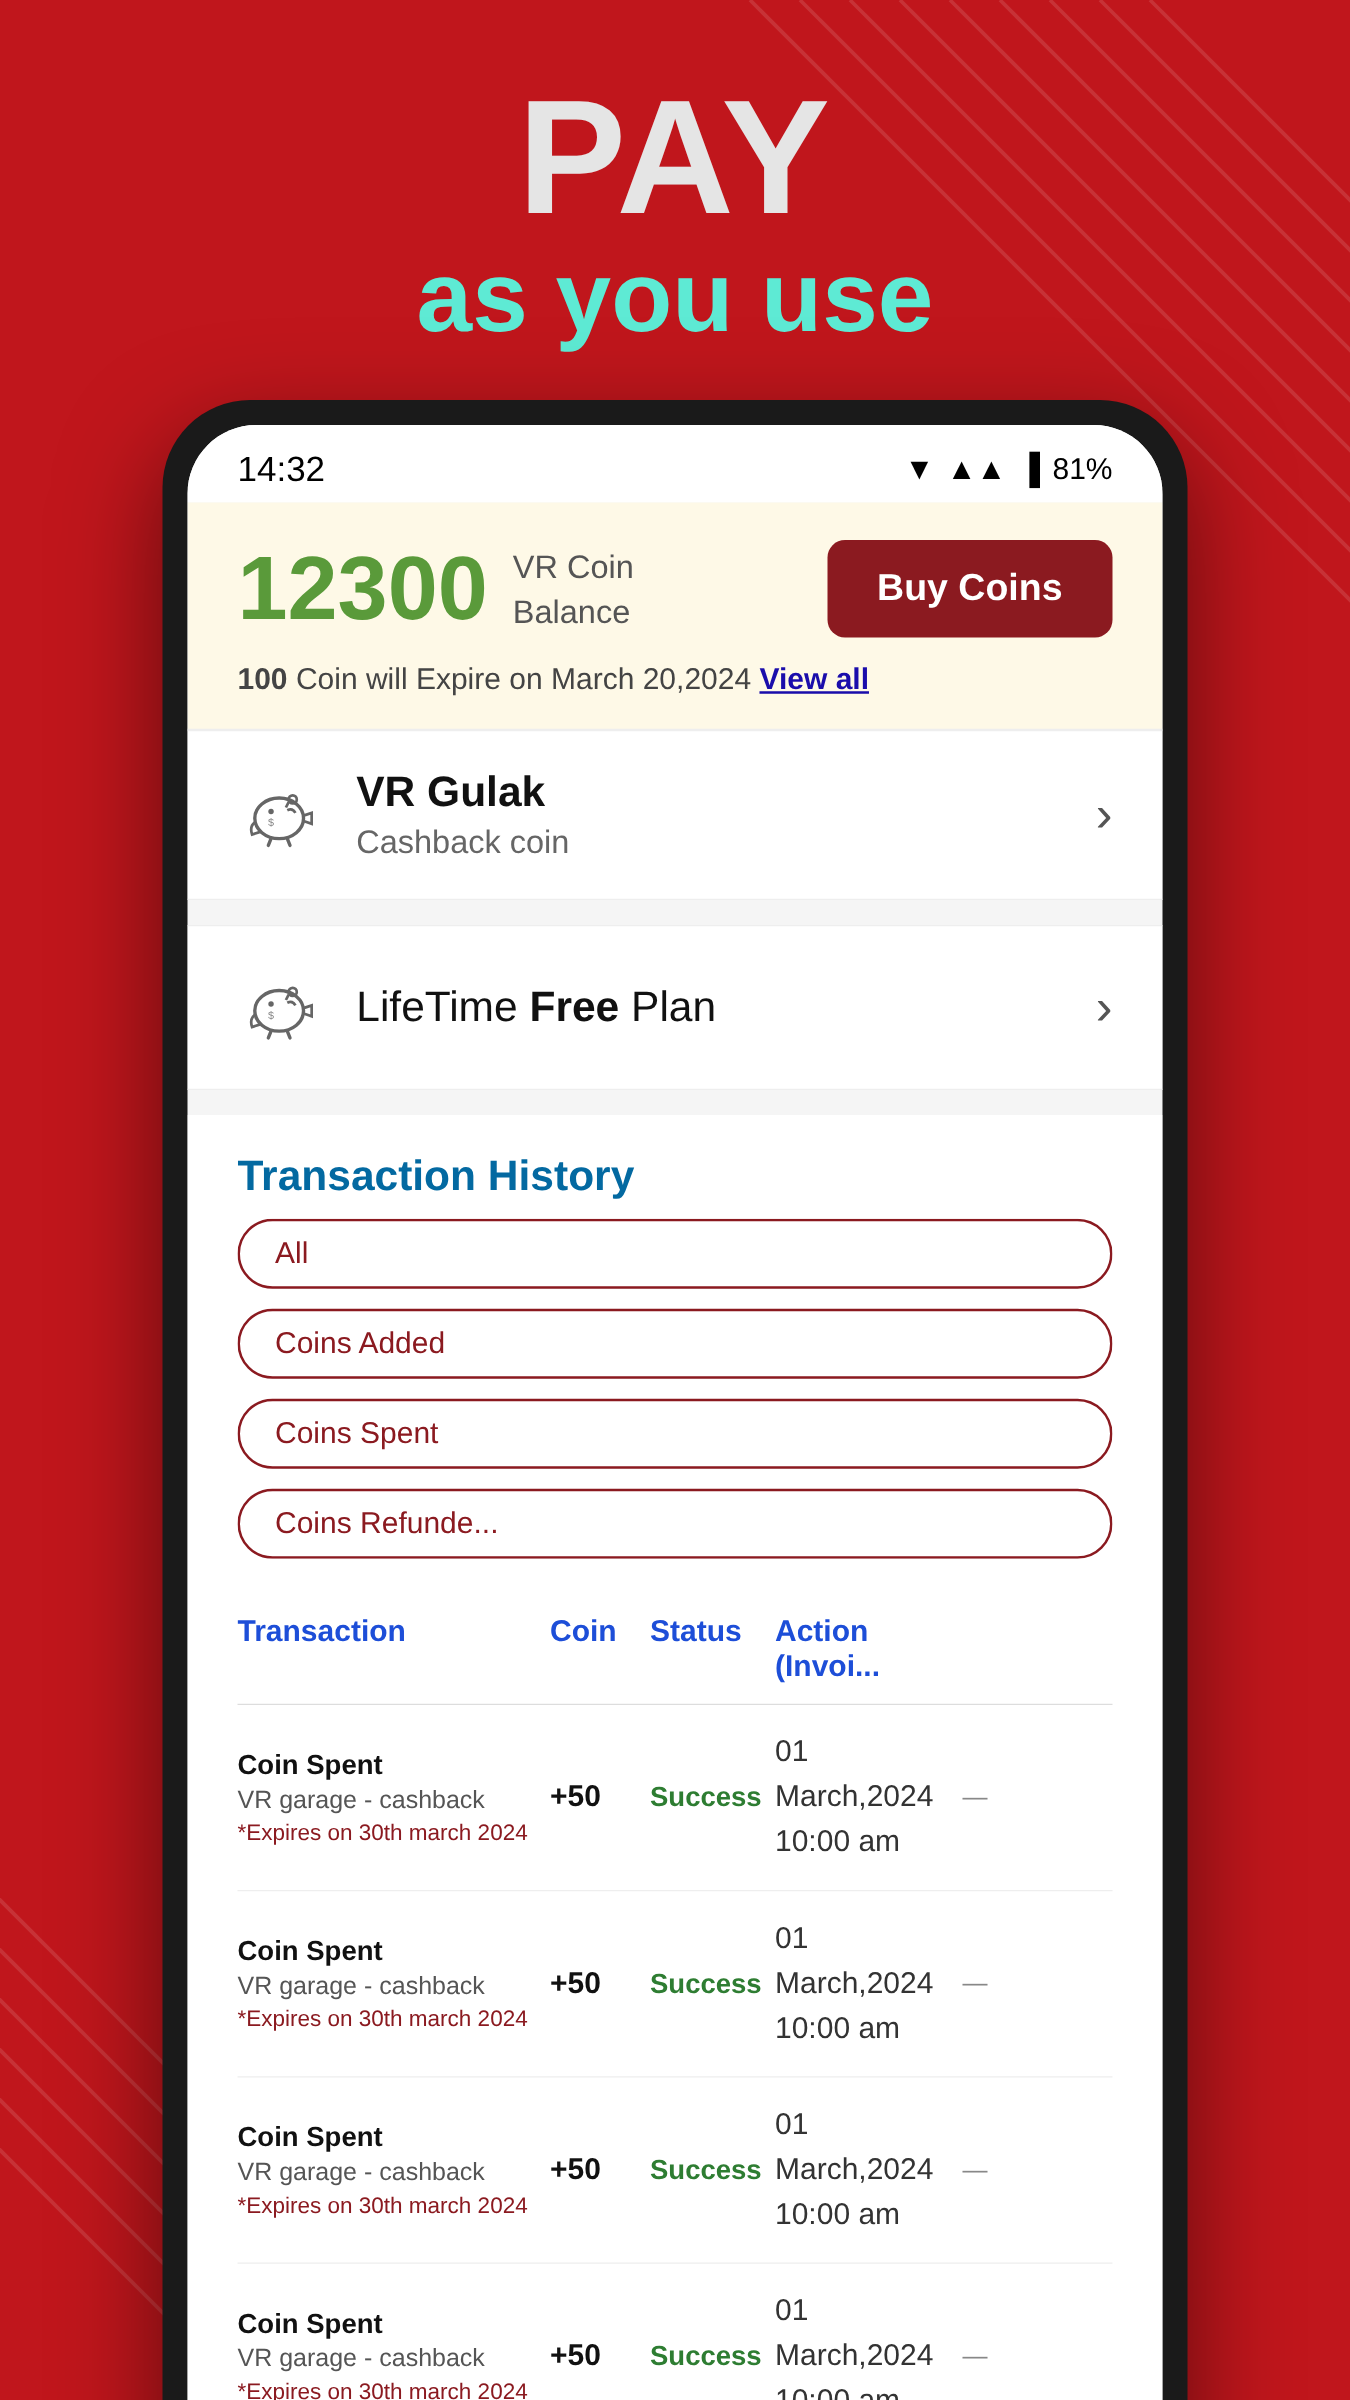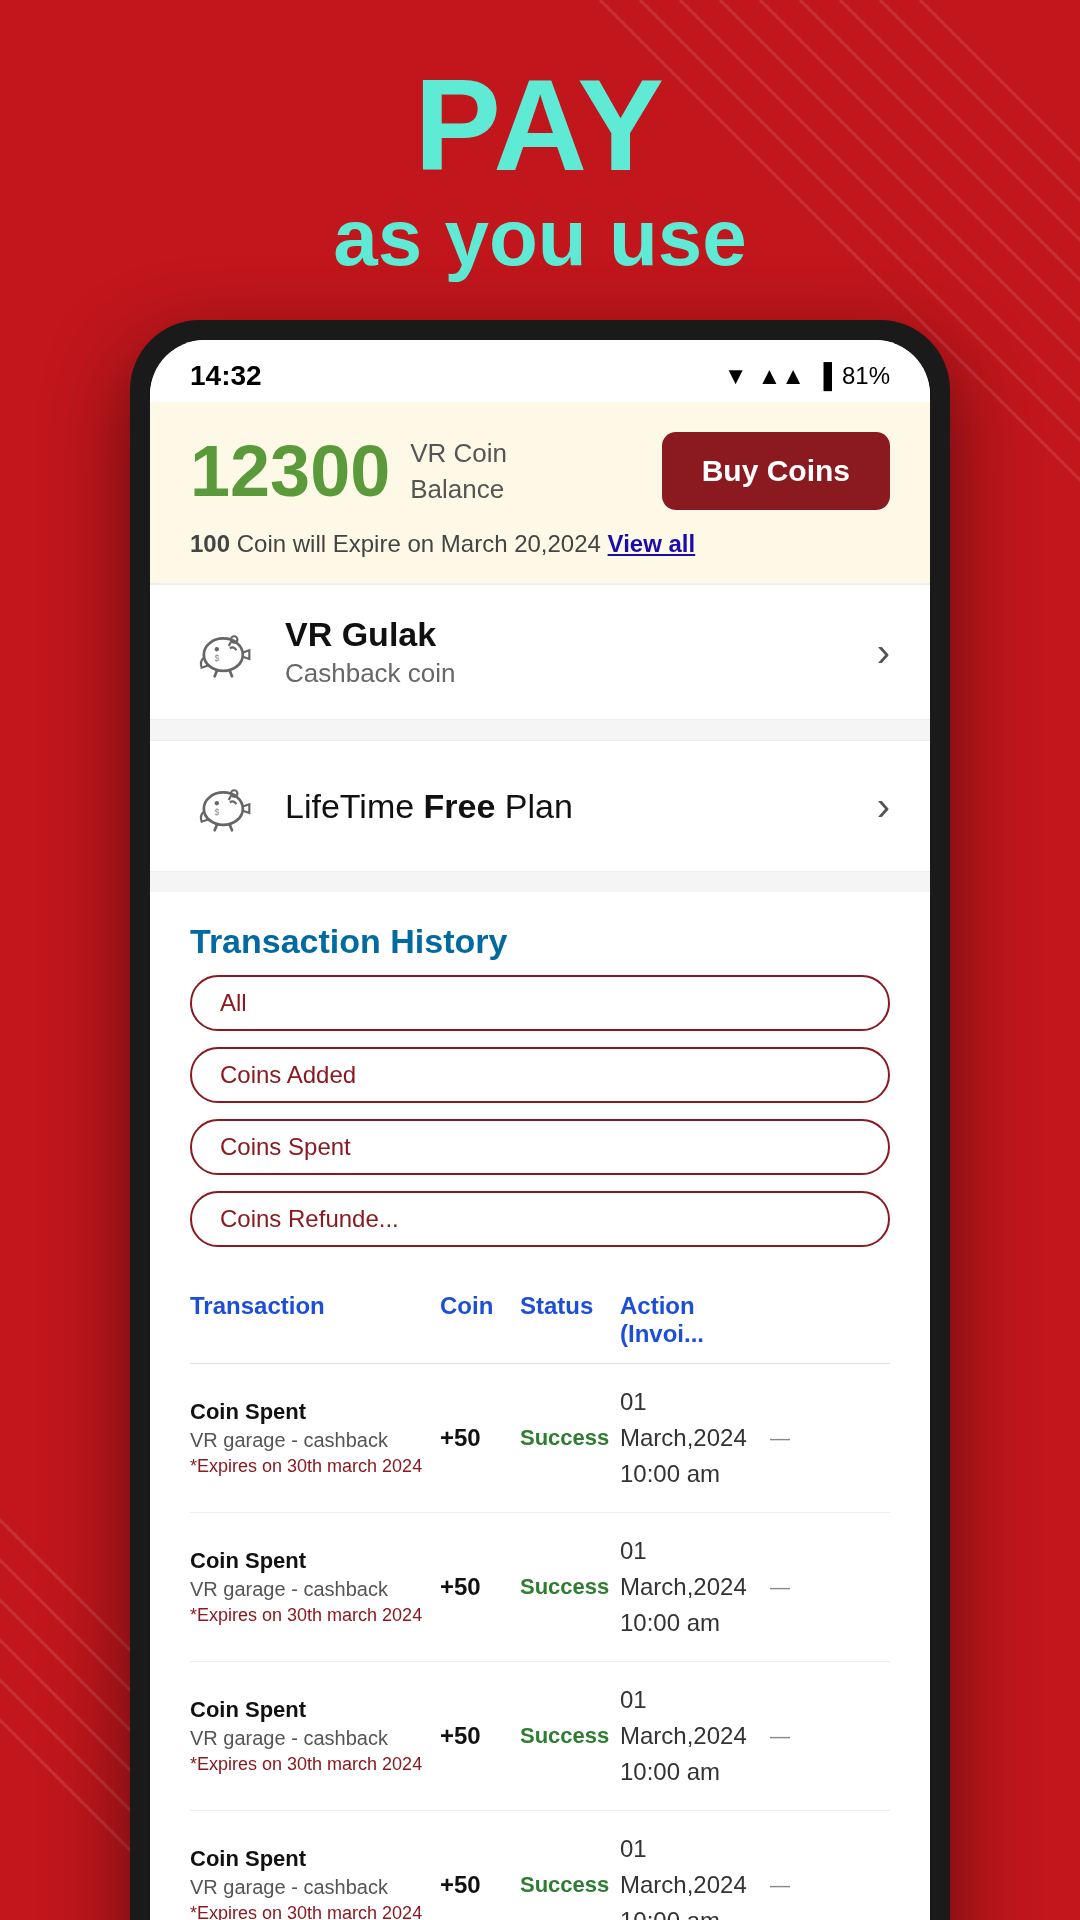--- a/index.html
+++ b/index.html
@@ -29,21 +29,21 @@
     .header-text {
       position: absolute;
       top: 60px;
       left: 0; right: 0;
       text-align: center;
       z-index: 10;
     }
     .header-pay {
       font-size: 130px;
       font-weight: 900;
-      color: #5eead4;
+      color: #e5e5e5;
       line-height: 1;
       letter-spacing: 2px;
       text-align: center;
     }
     .header-sub {
       font-size: 80px;
       font-weight: 600;
       color: #5eead4;
       line-height: 1.2;
     }
@@ -71,21 +71,21 @@
     
     .status-bar {
       background: white;
       padding: 20px 40px 10px;
       display: flex;
       justify-content: space-between;
       align-items: center;
     }
     .status-time {
       font-size: 28px;
-      font-weight: 700;
+      font-weight: 400;
       color: #000;
     }
     .status-icons {
       display: flex;
       align-items: center;
       gap: 10px;
     }
     .status-icons span {
       font-size: 24px;
       color: #000;

